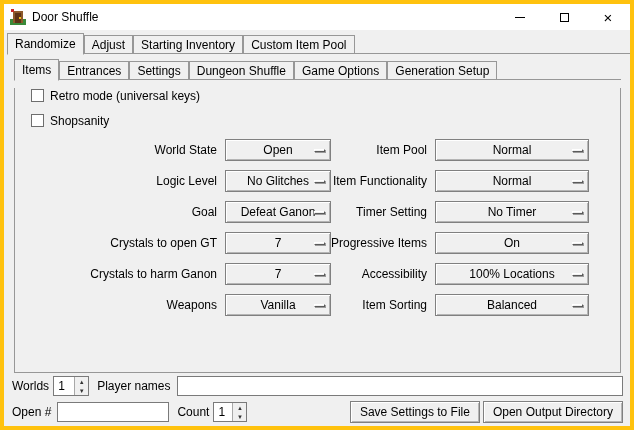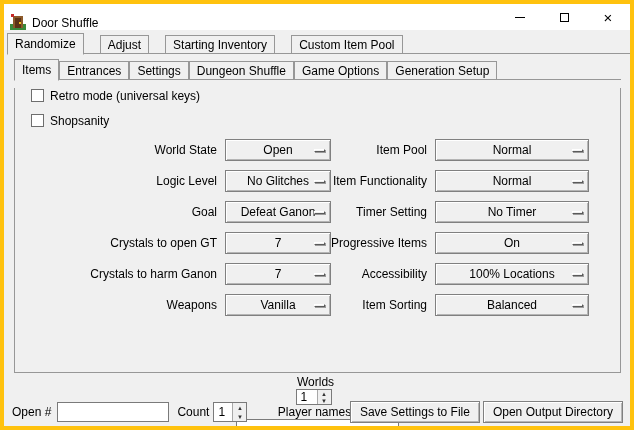--- a/index.html
+++ b/index.html
@@ -10,21 +10,21 @@
     border:4px solid #ffc20e;
     background:#f0f0f0;
     font-family:"Liberation Sans", sans-serif;
     font-size:12px;
     color:#000;
     overflow:hidden;
   }
   
   .titlebar {
     height:26px; background:#ffffff;
-    display:flex; align-items:flex-end;
+    display:flex; align-items:center;
     padding-left:6px;
   }
   .app-icon { width:16px; height:16px; margin-right:6px; flex:0 0 auto; }
   .title-text { font-size:12px; white-space:nowrap; }
   .win-btns { margin-left:auto; display:flex; height:100%; }
   .win-btn { width:44px; height:100%; display:flex; align-items:center; justify-content:center; cursor:default; }
   .glyph-min { width:10px; height:1px; background:#000; }
   .glyph-max { width:9px; height:9px; border:1px solid #000; box-sizing:border-box; }
   .glyph-close { font-size:15px; line-height:15px; }
   
@@ -37,21 +37,21 @@
     position:relative; z-index:1;
     border:1px solid #979797; border-bottom:none;
     background:#f0f0f0;
     height:18px; line-height:18px;
     padding:0 7px; white-space:nowrap; cursor:default;
   }
   .tab.active {
     z-index:3; height:20px; line-height:20px;
     margin-bottom:-1px; border-bottom:1px solid #f0f0f0;
   }
-  .main-tabbar { margin:3px 0 0 3px; padding-right:3px;gap:16px; }
+  .main-tabbar { margin:3px 0 0 3px; padding-right:3px; }
   .sub-tabbar { margin:5px 9px 0 10px; }
   
   .sub-pane {
     position:relative; z-index:2;
     margin:0 9px 0 10px;
     height:285px; box-sizing:border-box;
     border:1px solid #979797; border-top:none;
     background:#f0f0f0;
   }
   
@@ -80,21 +80,21 @@
   .dd-ind {
     position:absolute; right:5px; top:9px;
     width:11px; height:3px; box-sizing:border-box;
     background:#f0f0f0;
     border-top:1px solid #ffffff; border-left:1px solid #ffffff;
     border-right:1px solid #5a5a5a; border-bottom:1px solid #5a5a5a;
     box-shadow:1px 1px 0 #9a9a9a;
   }
   
   .brow { position:absolute; left:8px; right:7px; height:22px; display:flex; align-items:center; }
-  .brow1 { top:371px;flex-direction:column; }
+  .brow1 { top:371px; }
   .brow2 { top:397px; }
   .slbl { white-space:nowrap; }
   .txt {
     height:20px; box-sizing:border-box;
     background:#fff; border:1px solid #7a7a7a;
     font-family:"Liberation Sans", sans-serif; font-size:12px;
     padding:0 3px; outline:none;
   }
   .grow { flex:1; }
   .spin {

